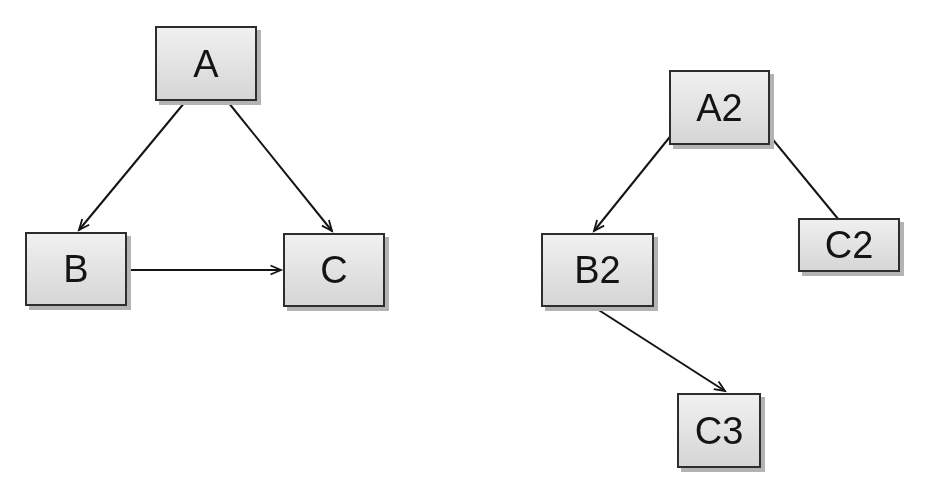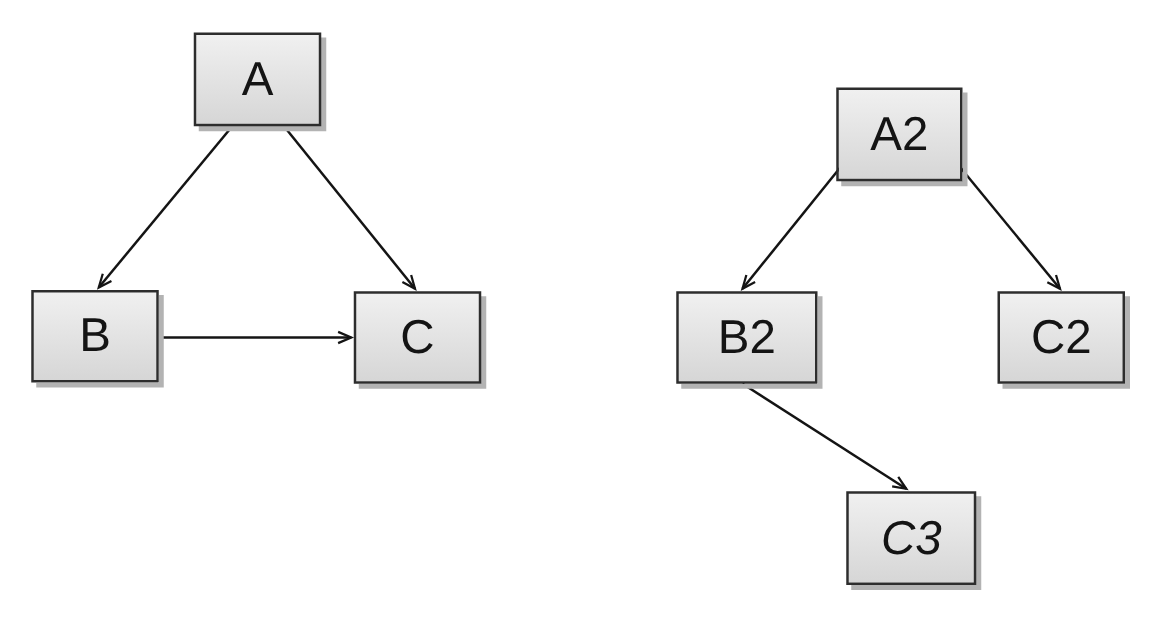--- a/index.html
+++ b/index.html
@@ -69,20 +69,20 @@
       </div>
       <div class="node" style="left: 283px; top: 233px; width: 102px; height: 74px;">
         <span class="node-label">C</span>
       </div>
       <div class="node" style="left: 669px; top: 26px; width: 101px; height: 75px; margin-top: 44px;">
         <span class="node-label">A2</span>
       </div>
       <div class="node" style="left: 541px; top: 233px; width: 113px; height: 74px;">
         <span class="node-label">B2</span>
       </div>
-      <div class="node" style="left: 798px; top: 233px; width: 102px; height: 74px;">
+      <div class="node" style="left: 798px; top: 218px; width: 102px; height: 54px;">
         <span class="node-label">C2</span>
       </div>
-      <div class="node" style="left: 677px; top: 393px; width: 104px; height: 75px; font-style: italic;">
+      <div class="node" style="left: 677px; top: 393px; width: 84px; height: 75px;">
         <span class="node-label">C3</span>
       </div>
     </div>
 </div>
 
 </body></html>

